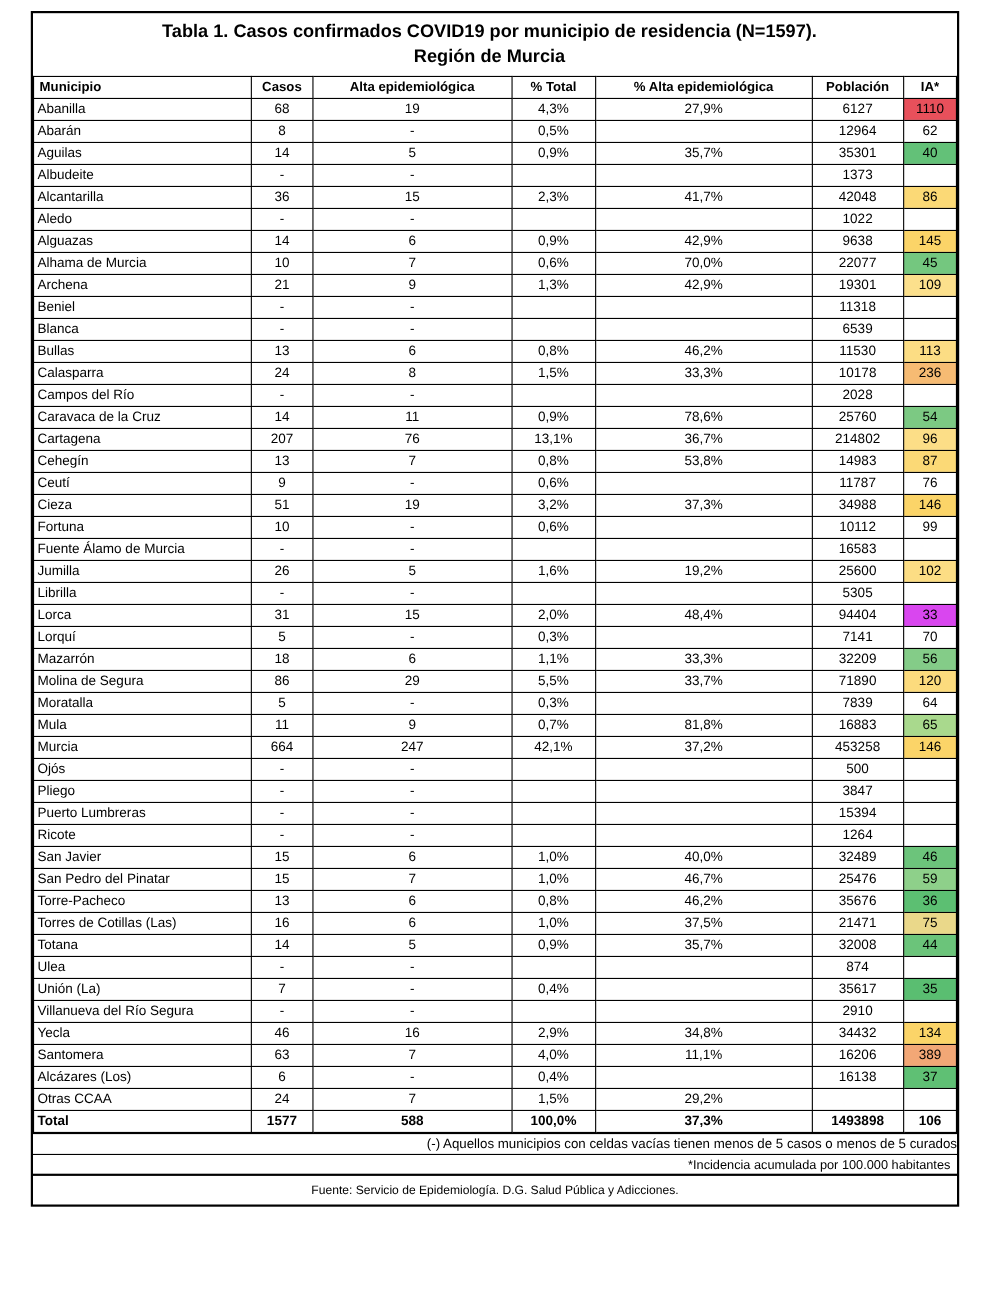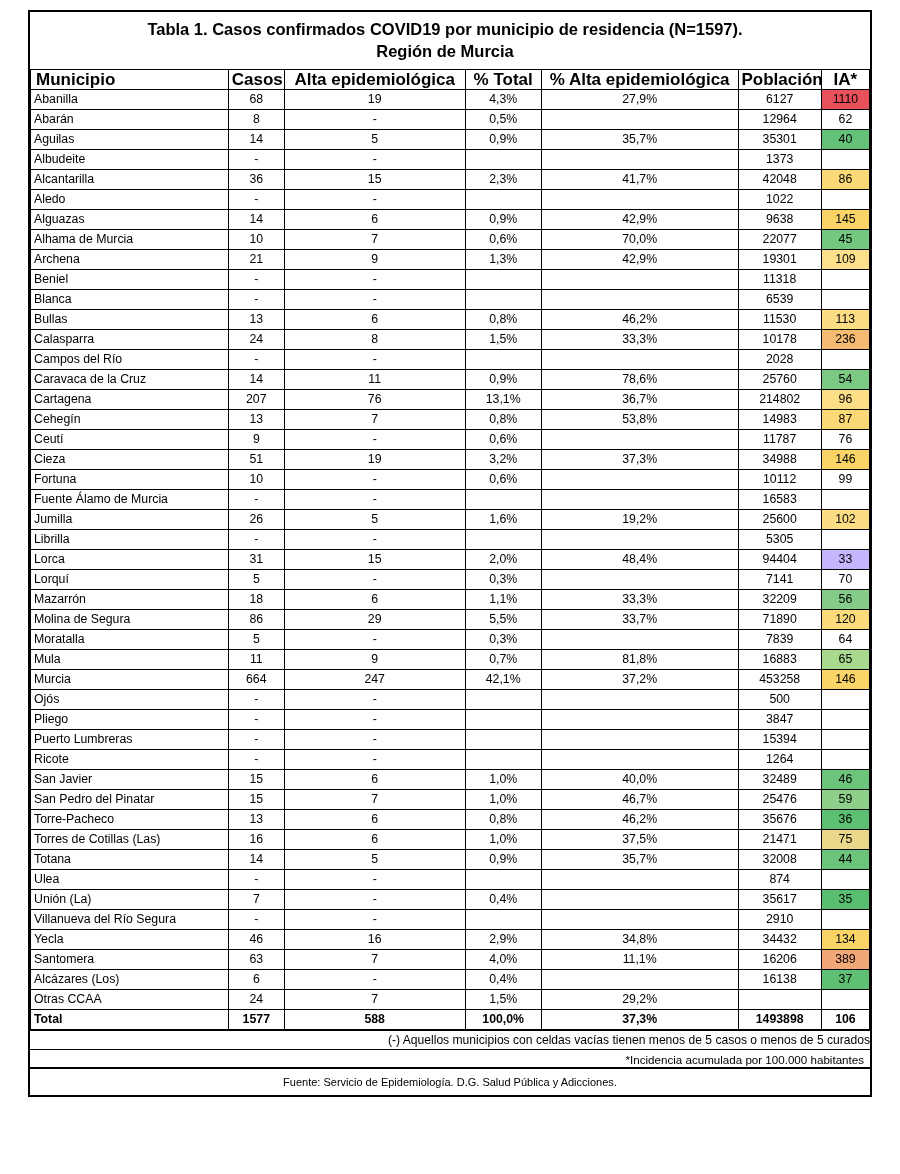--- a/index.html
+++ b/index.html
@@ -42,21 +42,21 @@
     border: 1px solid #000;
     padding: 0 3px;
     height: 19px;
     line-height: 19px;
     overflow: hidden;
     white-space: nowrap;
   }
   table.data thead th {
     font-weight: bold;
     text-align: center;
-    font-size: 17px;
+    font-size: 12px;
   }
   table.data thead th.left {
     text-align: left;
     padding-left: 5px;
   }
   td.muni {
     text-align: left;
     padding-left: 5px;
   }
   td.num {
@@ -339,21 +339,21 @@
             <td class="num">5305</td>
             <td class="num"></td>
           </tr>
           <tr>
             <td class="muni">Lorca</td>
             <td class="num">31</td>
             <td class="num">15</td>
             <td class="num">2,0%</td>
             <td class="num">48,4%</td>
             <td class="num">94404</td>
-            <td class="num" style="background: #c4b5fd;">33</td>
+            <td class="num" style="background: #d946ef;">33</td>
           </tr>
           <tr>
             <td class="muni">Lorquí</td>
             <td class="num">5</td>
             <td class="num">-</td>
             <td class="num">0,3%</td>
             <td class="num"></td>
             <td class="num">7141</td>
             <td class="num">70</td>
           </tr>

